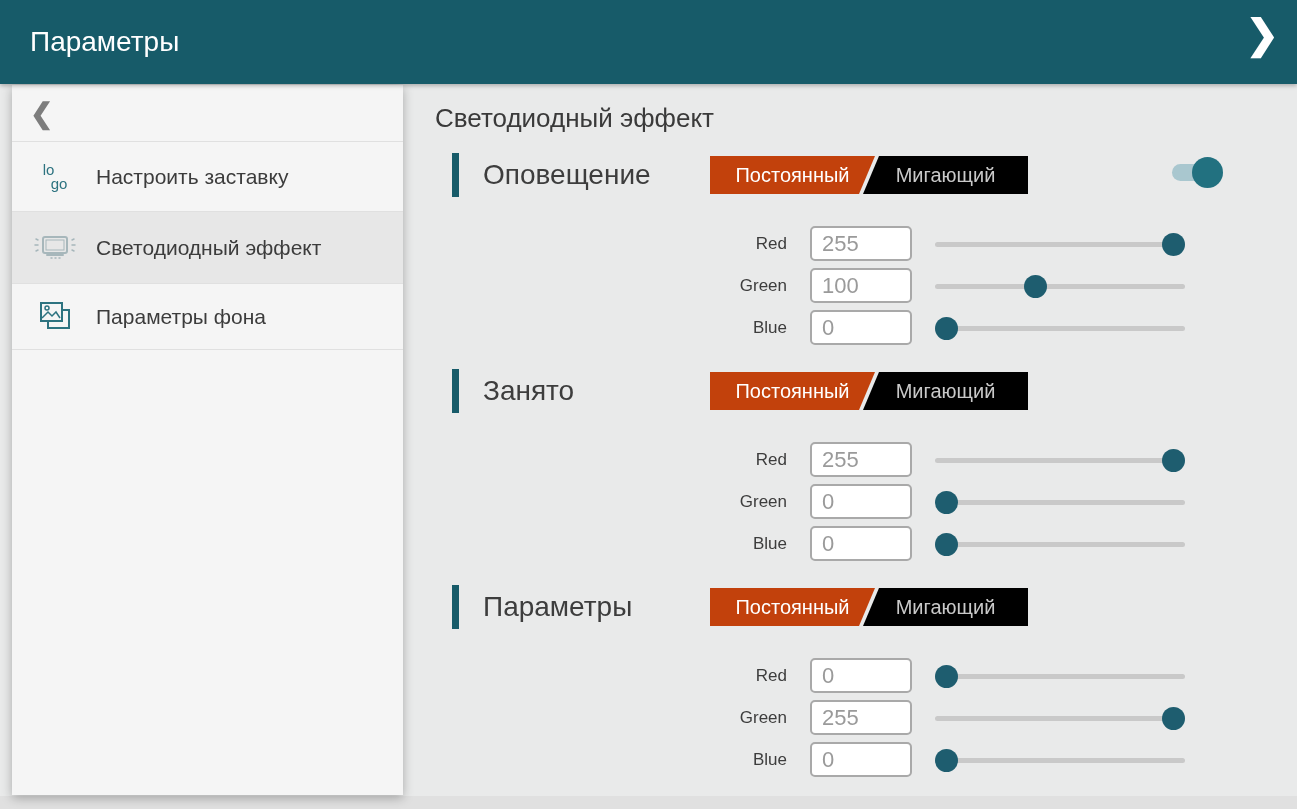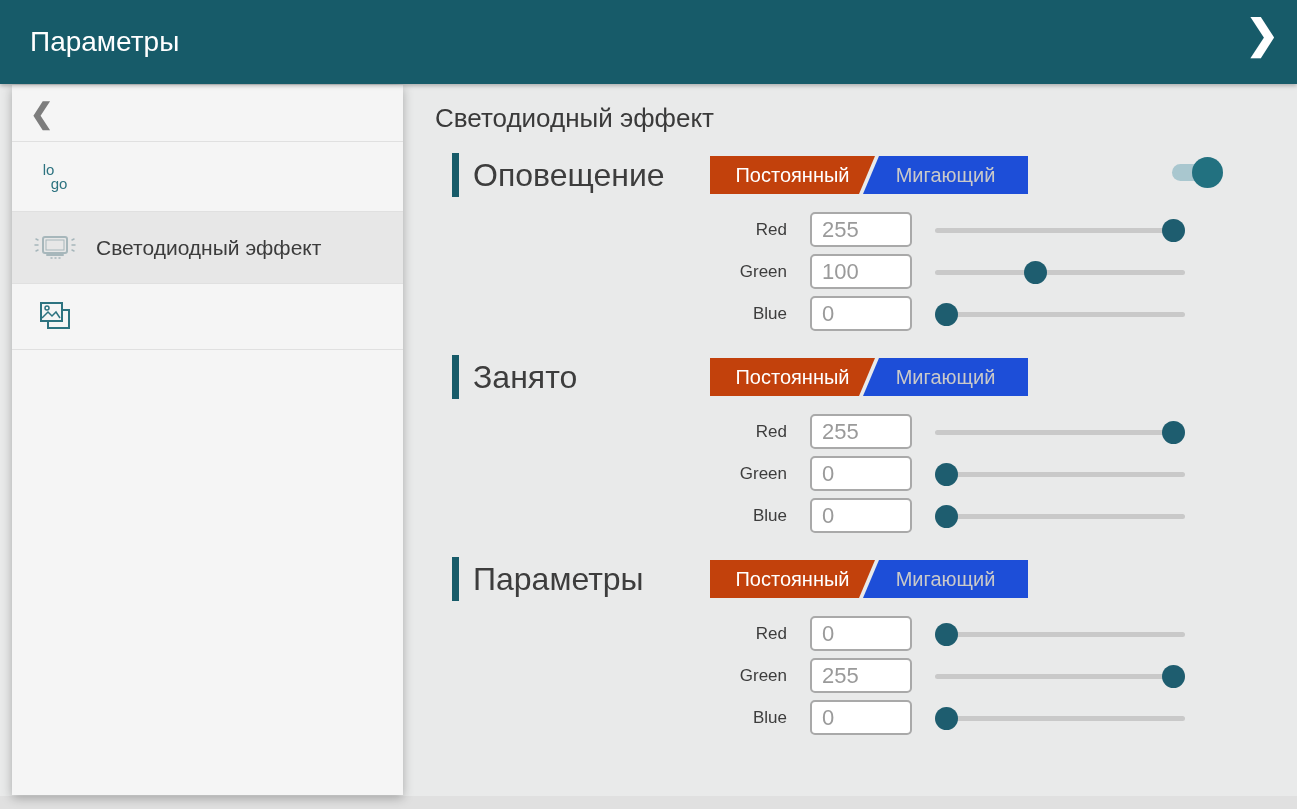--- a/index.html
+++ b/index.html
@@ -43,41 +43,41 @@
   .side-label { font-size:21px; color:#3c3c3c; line-height:27px; padding-left:14px; }
   .h70{height:70px}.h84{height:84px}.h72{height:72px}.h69{height:69px}.h66{height:66px}
   .logo-icon { color:#2d7380; font-size:15px; line-height:14px; font-weight:400; }
   .logo-icon .l2 { padding-left:8px; }
   .aa-icon { color:#1d5f6e; font-size:27px; font-weight:bold; }
   
   .main { position:absolute; left:435px; top:85px; width:850px; }
   .main-title { font-size:26px; color:#3a3a3a; margin:18px 0 19px 0; font-weight:400; }
   .section-header { position:relative; height:44px; }
   .accent-bar { position:absolute; left:17px; top:0; width:7px; height:44px; background:#175b69; }
-  .section-label { position:absolute; left:38px; top:0; line-height:44px; font-size:32px; color:#3d3d3d; }
+  .section-label { position:absolute; left:48px; top:0; line-height:44px; font-size:28px; color:#3d3d3d; }
   .mode-toggle { position:absolute; left:275px; top:3px; height:38px; width:330px; }
   .mode-btn {
     position:absolute; top:0; height:38px; width:165px;
     font-size:20px; text-align:center; line-height:38px; cursor:pointer;
   }
   .mode-solid {
     left:0; background:#c2410c; color:#ffffff;
     clip-path:polygon(0 0, 100% 0, calc(100% - 16px) 100%, 0 100%);
   }
   .mode-blink {
-    left:153px; background:#1d4ed8; color:#c9c9c9;
+    left:153px; background:#000000; color:#c9c9c9;
     clip-path:polygon(16px 0, 100% 0, 100% 100%, 0 100%);
   }
   .switch { position:absolute; left:737px; top:11px; width:38px; height:17px; cursor:pointer; }
   .sw-track { position:absolute; inset:0; background:#a9c7cf; border-radius:9px; }
   .sw-knob {
     position:absolute; right:-13px; top:-7px; width:31px; height:31px;
     border-radius:50%; background:#227180;
   }
-  .channels { margin-top:12px; margin-bottom:20px; }
+  .channels { margin-top:26px; margin-bottom:20px; }
   .channel-row { position:relative; height:42px; }
   .ch-label {
     position:absolute; left:260px; width:92px; text-align:right;
     line-height:42px; font-size:17px; color:#3d3d3d;
   }
   .ch-input {
     position:absolute; left:375px; top:3px; width:102px; height:35px;
     border:2px solid #a9a9a9; border-radius:5px; background:#ffffff;
     color:#9a9a9a; font-size:22px; padding-left:10px;
     font-family:"Liberation Sans", sans-serif; outline:none;
@@ -97,20 +97,21 @@
 
 <div class="sidebar">
   <div class="back-row">
     <span class="back-chevron">❮</span>
   </div>
 
   <div class="side-item h70">
     <span class="side-icon">
       <span class="logo-icon"><span class="l1">lo</span><br><span class="l2">go</span></span>
     </span>
+    <span class="side-label">Настроить заставку</span>
   </div>
 
 
   <div class="side-item h72 selected">
     <span class="side-icon">
       <svg width="46" height="40" viewBox="0 0 46 40" fill="none" stroke="#a7b7bb" stroke-width="2" stroke-linecap="round">
         <rect x="11" y="9" width="24" height="16" rx="2"></rect>
         <rect x="14" y="12" width="18" height="10" stroke-width="1"></rect>
         <path d="M15 27 h16"></path>
         <path d="M6 12 l-2 -1 M6 17 h-3 M6 22 l-2 1" stroke-width="1.5"></path>
@@ -124,20 +125,21 @@
 
   <div class="side-item h66">
     <span class="side-icon">
       <svg width="42" height="42" viewBox="0 0 42 42" fill="none" stroke="#2d7380" stroke-width="2">
         <rect x="14" y="14" width="21" height="18"></rect>
         <rect x="7" y="7" width="21" height="18" fill="#f5f5f5"></rect>
         <circle cx="13" cy="12" r="2" stroke-width="1.5"></circle>
         <path d="M8 22 l6 -6 4 4 4 -4 4 6" stroke-width="1.5"></path>
       </svg>
     </span>
+    <span class="side-label">Параметры фона</span>
   </div>
 </div>
 
 <div class="main">
   <div class="main-title">Светодиодный эффект</div>
 
   <div>
     <div class="section-header">
       <div class="accent-bar"></div>
       <div class="section-label">Оповещение</div>

